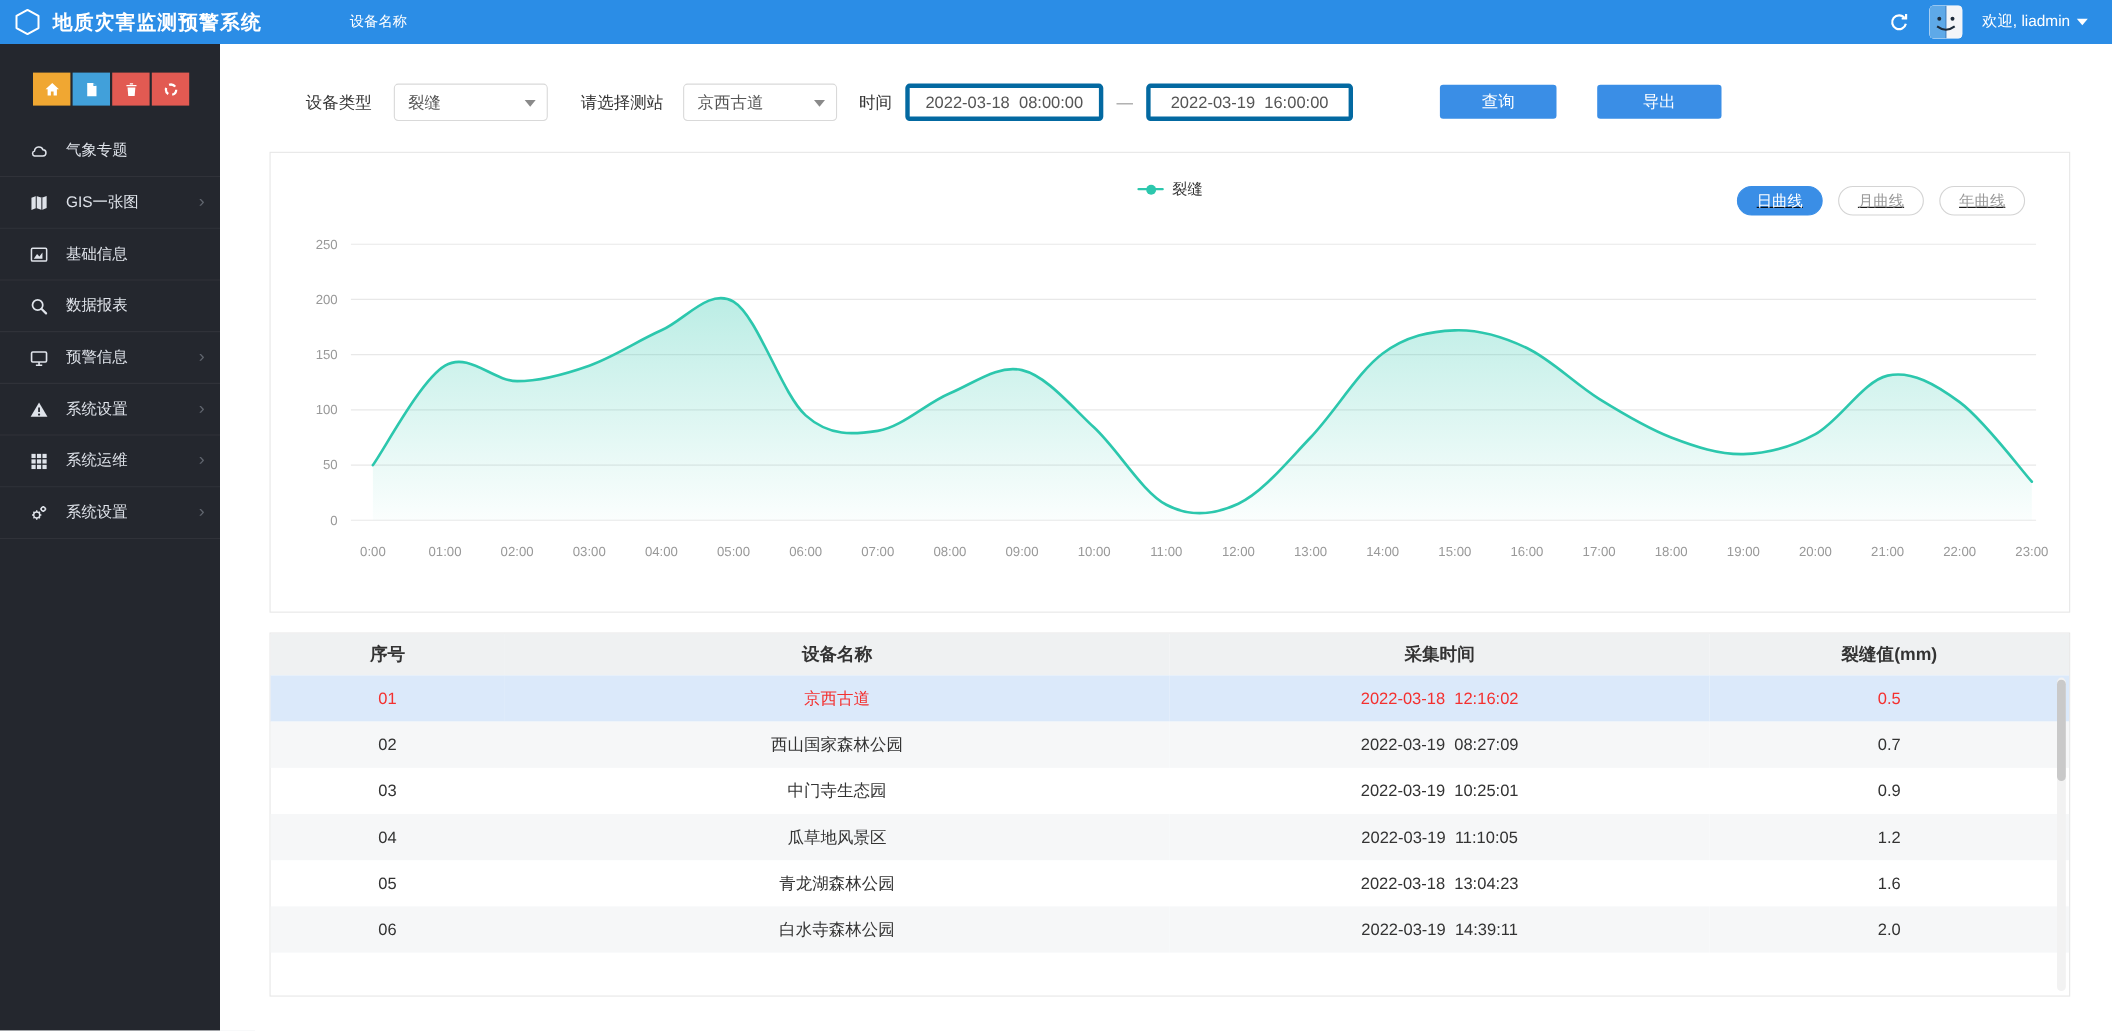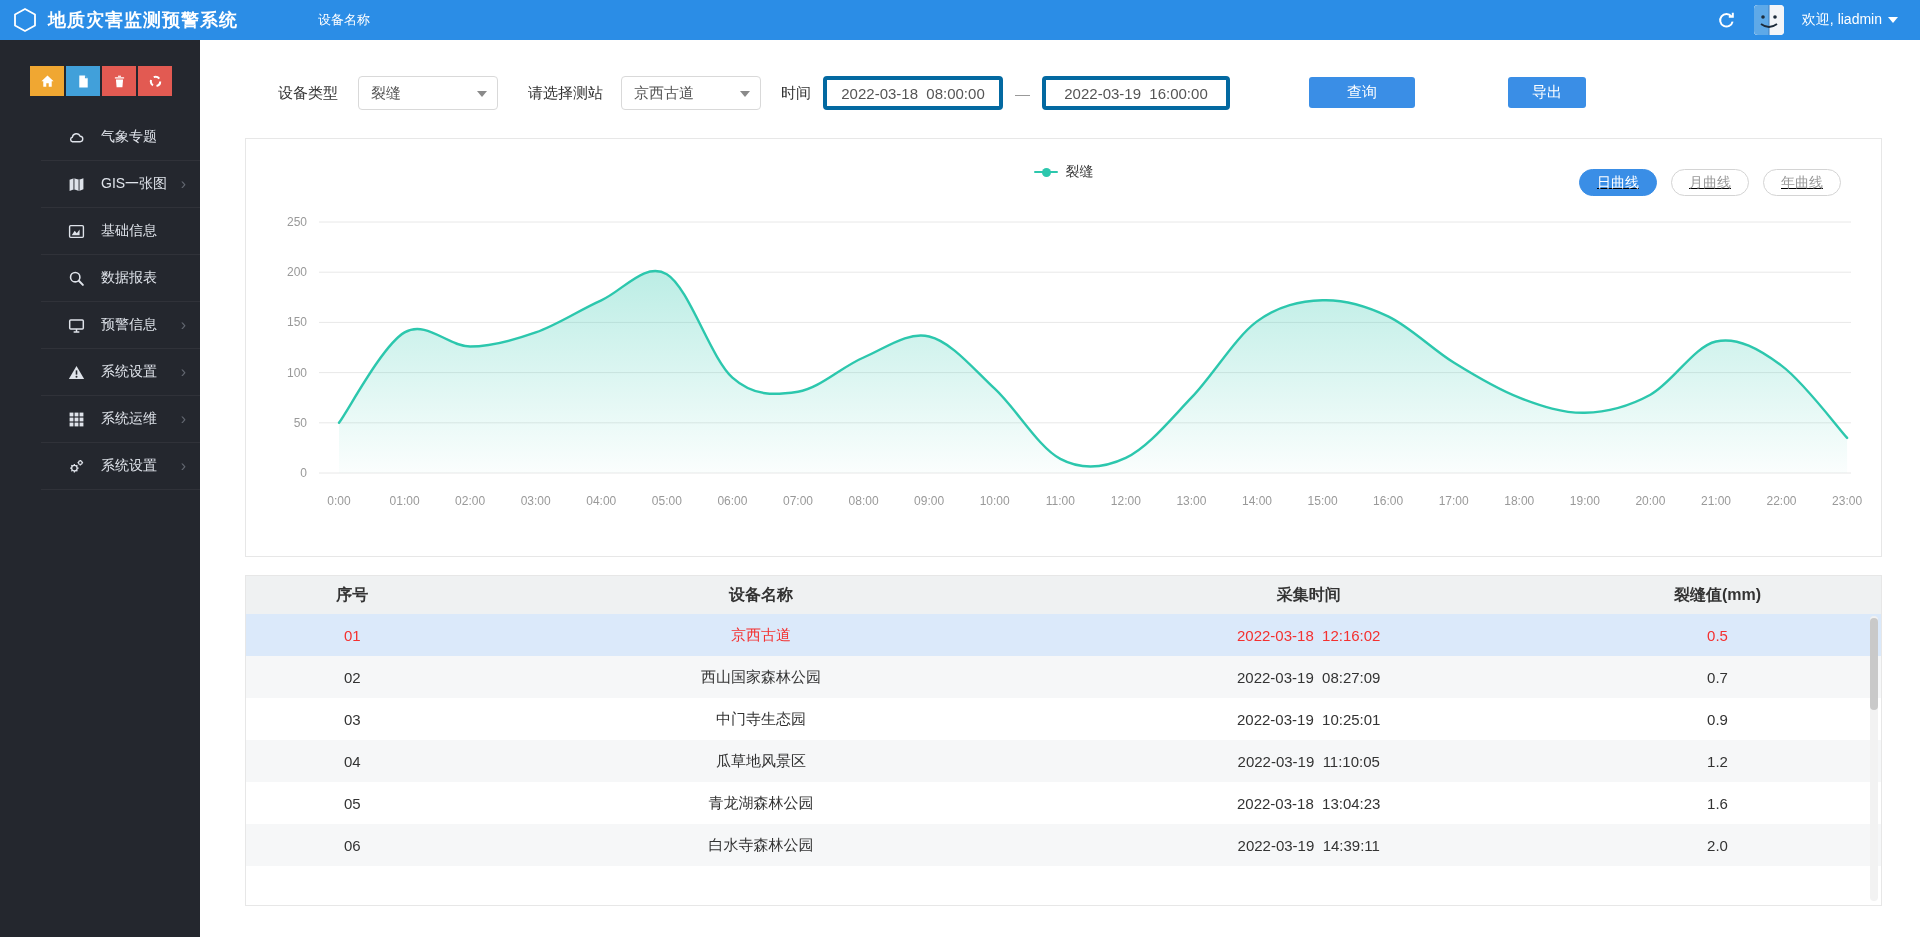--- a/index.html
+++ b/index.html
@@ -24,42 +24,42 @@
   .welcome{display:flex;align-items:center;font-size:14px;cursor:pointer;gap:6px;white-space:pre;}
   .caret-down-white{width:0;height:0;border-left:5px solid transparent;border-right:5px solid transparent;
     border-top:6px solid #fff;display:inline-block;}
 
   
   .sidebar{position:absolute;left:0;top:40px;width:200px;height:897px;background:var(--sidebar-bg);}
   .quick-row{display:flex;gap:2px;padding:26px 0 16px 30px;}
   .quick-btn{width:34px;height:30px;display:flex;align-items:center;justify-content:center;cursor:pointer;}
   .menu{margin-top:2px;}
   .menu-item{height:47px;display:flex;align-items:center;padding:0 14px 0 26px;cursor:pointer;
-    border-bottom:1px solid rgba(255,255,255,0.055);color:#dfe3ea;margin-left:41px;}
+    border-bottom:1px solid rgba(255,255,255,0.055);color:#dfe3ea;}
   .mi-icon{width:18px;display:flex;align-items:center;justify-content:center;}
   .mi-label{margin-left:16px;font-size:14px;flex:1;}
   .mi-chevron{color:#61666f;font-size:16px;line-height:1;}
 
   
   .main{position:absolute;left:200px;top:40px;width:1720px;height:897px;background:#fff;}
 
   
   .filter-bar{position:absolute;left:0;top:36px;height:34px;display:flex;align-items:center;padding-left:78px;}
   .f-label{font-size:15px;color:#333;}
   .select-box{position:relative;width:140px;height:34px;border:1px solid #d9d9d9;border-radius:4px;
     background:#fff;display:flex;align-items:center;padding:0 26px 0 12px;font-size:15px;color:#555;cursor:pointer;}
   .select-caret{position:absolute;right:10px;top:14px;width:0;height:0;border-left:5px solid transparent;
     border-right:5px solid transparent;border-top:6px solid #8a8a8a;}
   .date-input{height:34px;border:4px solid #0369a1;border-radius:4px;background:#fff;display:flex;
     align-items:center;justify-content:center;font-size:15px;color:#555;white-space:pre;cursor:text;}
   .sep{color:#999;font-size:15px;margin:0 12px;}
   .action-btn{position:absolute;top:37px;height:31px;background:var(--btn-blue);color:#fff;border:none;
     border-radius:3px;font-size:15px;font-family:inherit;cursor:pointer;}
   .btn-query{left:1109px;width:106px;}
-  .btn-export{left:1308px;width:78px;}
+  .btn-export{left:1252px;width:113px;}
 
   
   .panel{position:absolute;background:#fff;border:1px solid #e7e7e7;}
   .chart-panel{left:45px;top:98px;width:1637px;height:419px;}
   .legend{position:absolute;left:0;right:0;top:24px;display:flex;justify-content:center;align-items:center;gap:8px;}
   .legend-mark{position:relative;width:24px;height:2px;background:var(--teal);border-radius:1px;}
   .legend-mark::after{content:"";position:absolute;left:8px;top:-3.5px;width:9px;height:9px;border-radius:50%;
     background:var(--teal);}
   .legend-text{font-size:14px;color:#333;}
   .curve-tabs{position:absolute;right:40px;top:30px;display:flex;gap:14px;text-decoration:underline;}

